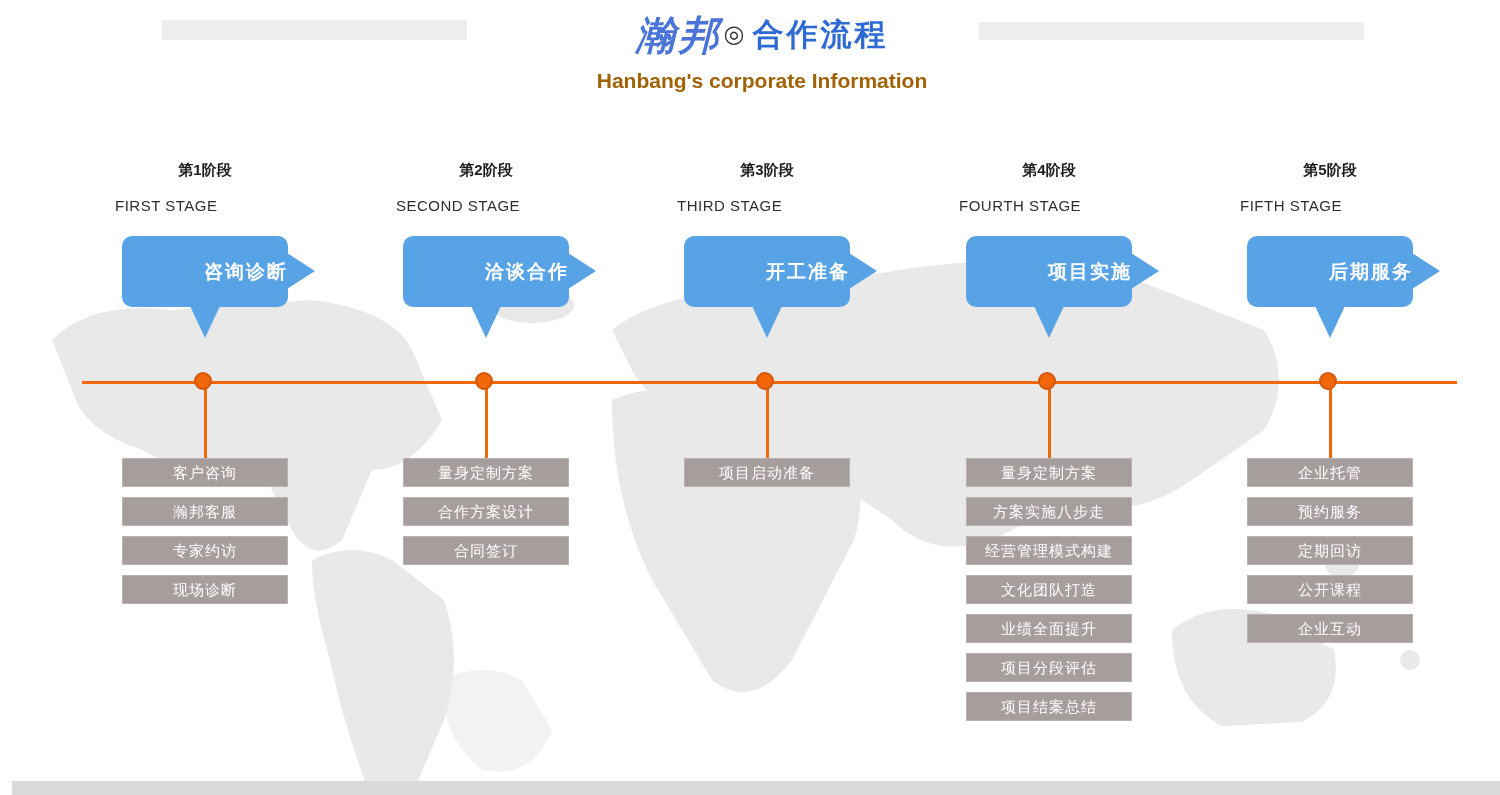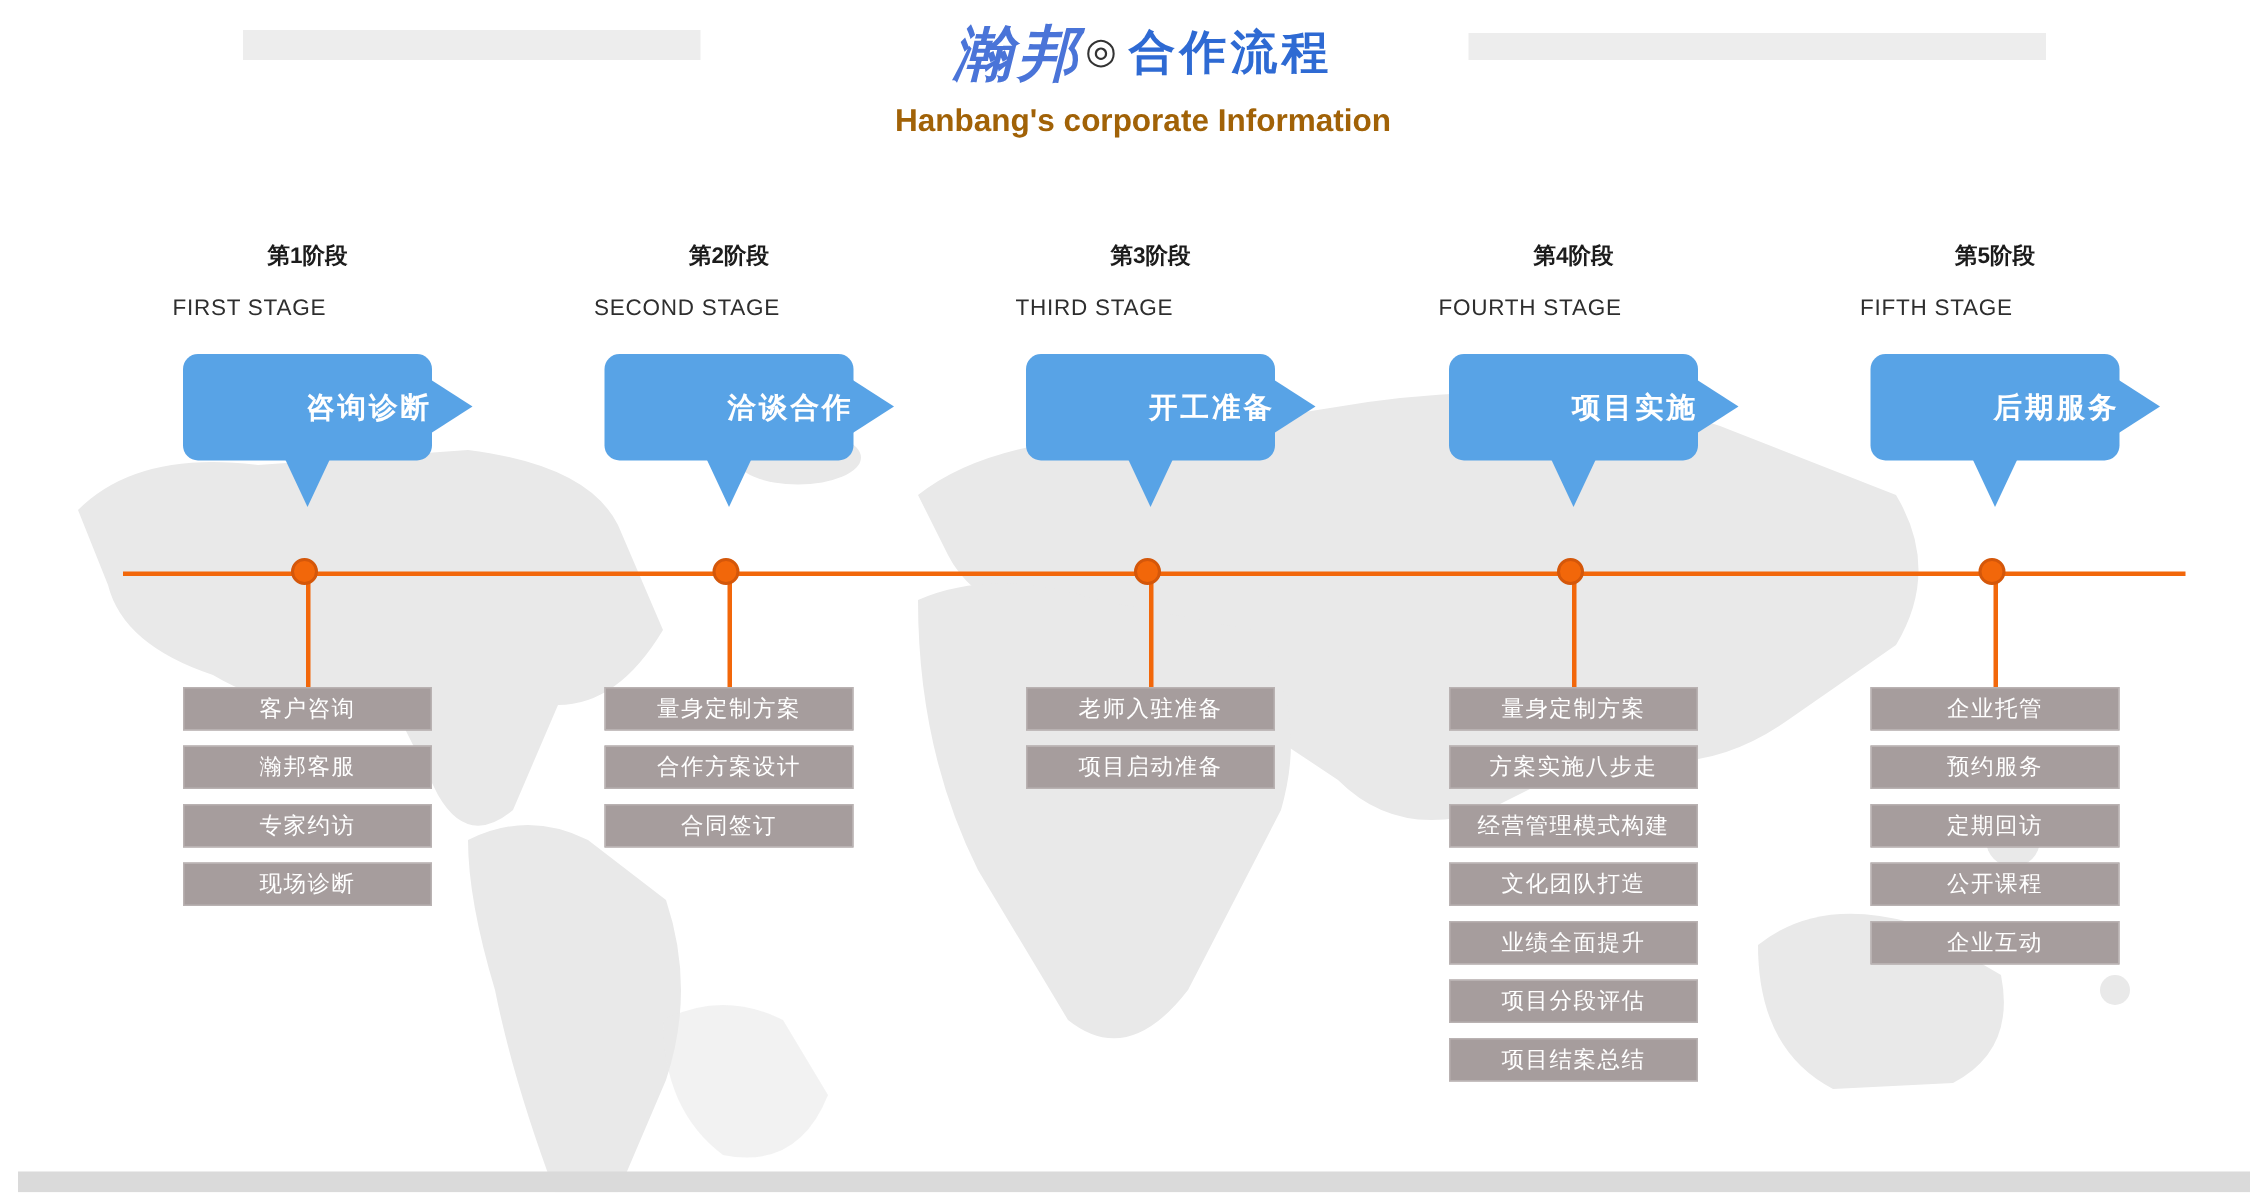--- a/index.html
+++ b/index.html
@@ -121,21 +121,20 @@
     <div class="stage-cn">第3阶段</div>
     <div class="stage-en">THIRD STAGE</div>
     <div class="bubble">
       <span>开工准备</span>
       <i class="arrow-right"></i>
       <i class="tail-down"></i>
     </div>
     <div class="vline"></div>
     <div class="dot"></div>
     <div class="boxes">
-      <div class="box">老师入驻准备</div>
       <div class="box">项目启动准备</div>
     </div>
   </div>
 
   <div class="column" style="left:947px">
     <div class="stage-cn">第4阶段</div>
     <div class="stage-en">FOURTH STAGE</div>
     <div class="bubble">
       <span>项目实施</span>
       <i class="arrow-right"></i>

